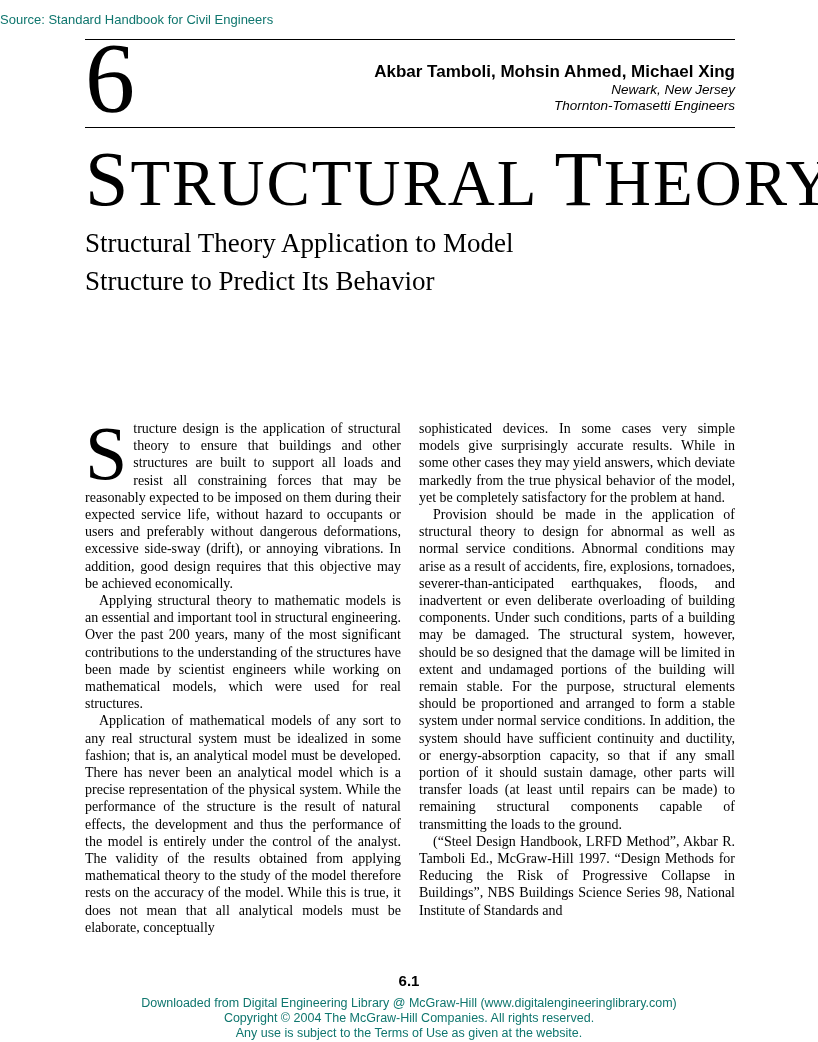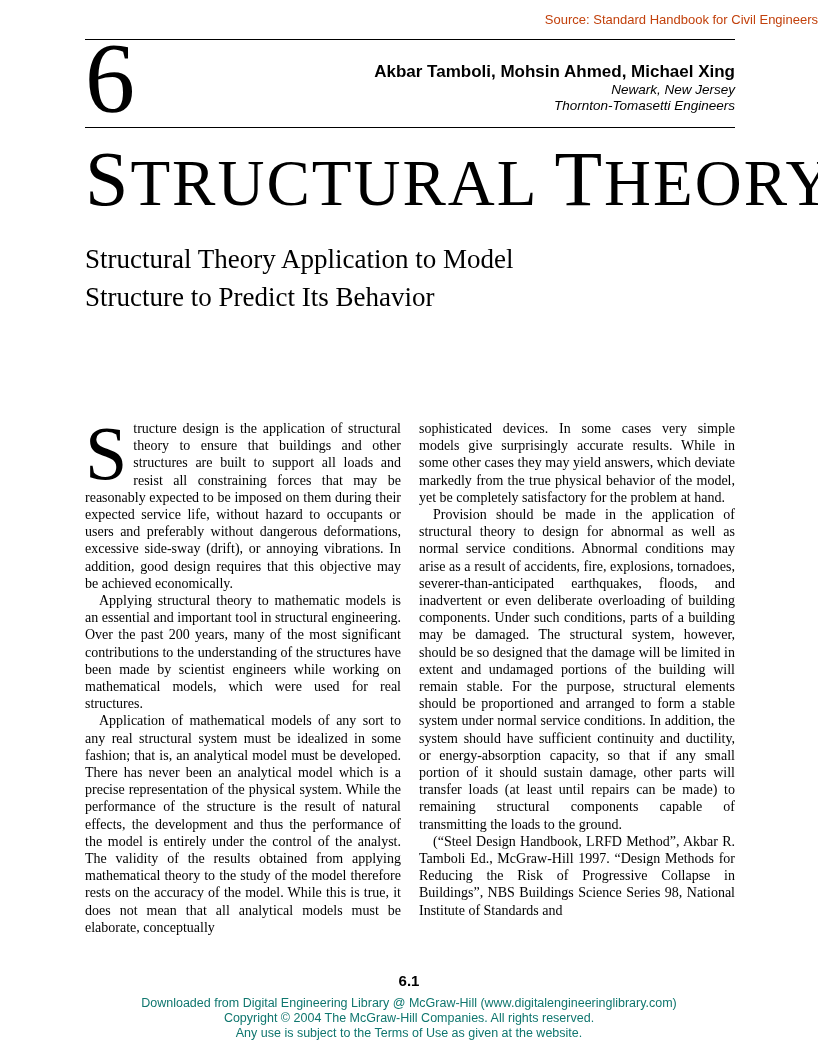--- a/index.html
+++ b/index.html
@@ -7,24 +7,24 @@
     position:relative;
     width:818px; height:1042px;
     margin:0 auto;
     background:#ffffff;
     font-family:"Liberation Serif", serif;
     color:#000;
     overflow:hidden;
   }
   .source {
     position:absolute; top:12px; left:0; right:0;
-    text-align:right;
+    text-align:left;
     font-family:"Liberation Sans", sans-serif;
     font-size:13px;
-    color:#c2410c;
+    color:#0f766e;
   }
   .rule { position:absolute; left:85px; width:650px; height:1px; background:#000; }
   .rule-top { top:39px; }
   .rule-mid { top:127px; }
   .chapter-number {
     position:absolute; top:30px; left:85px;
     font-size:100px; line-height:96px; font-weight:normal;
   }
   .authors { position:absolute; top:62px; right:83px; text-align:right; }
   .author-names {
@@ -36,21 +36,21 @@
     font-style:italic; font-size:13.5px; line-height:16px;
   }
   .title {
     position:absolute; top:134px; left:85px; margin:0;
     white-space:nowrap; font-weight:normal; letter-spacing:2px;
   }
   .title-initial { font-size:78px; }
   .title-rest { font-size:65px; }
   .title-space { display:inline-block; width:16px; }
   .subtitle {
-    position:absolute; top:240px; left:85px; margin:0;
+    position:absolute; top:224px; left:85px; margin:0;
     font-weight:normal; font-size:27px; line-height:38px;
   }
   .body-text {
     position:absolute; top:420px; left:85px; width:650px;
     display:flex; gap:18px;
     font-size:14px; line-height:17.2px;
   }
   .col { width:316px; }
   .para { margin:0; text-align:justify; }
   .para.indent { text-indent:14px; }

